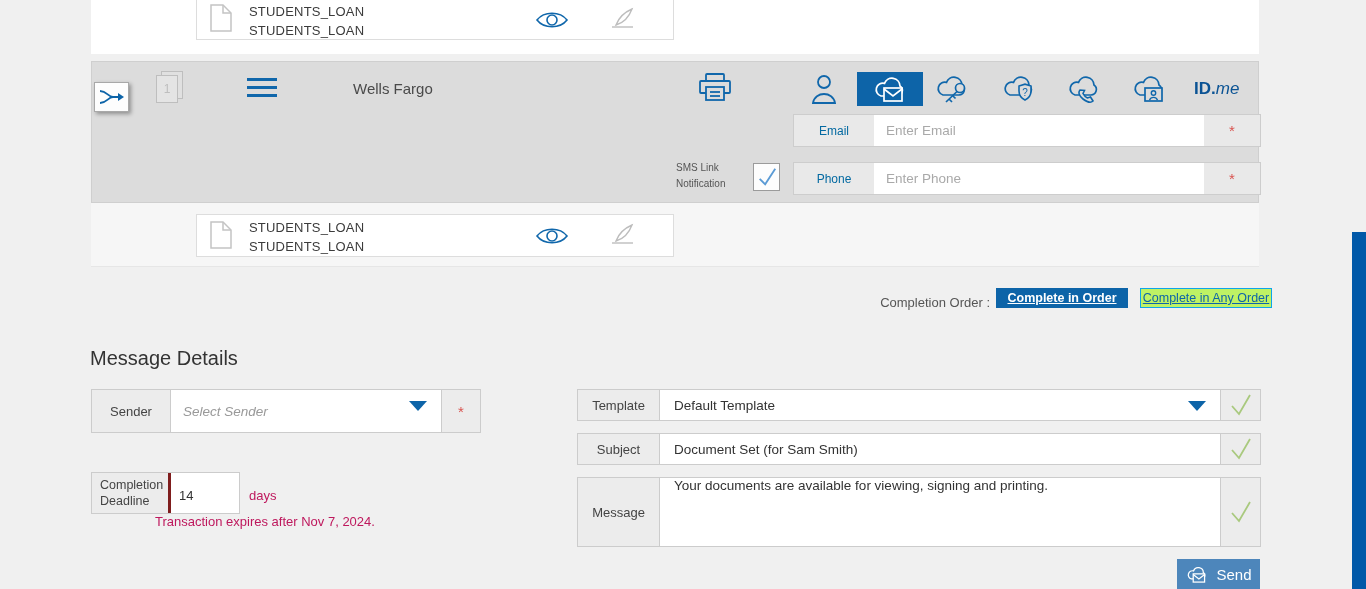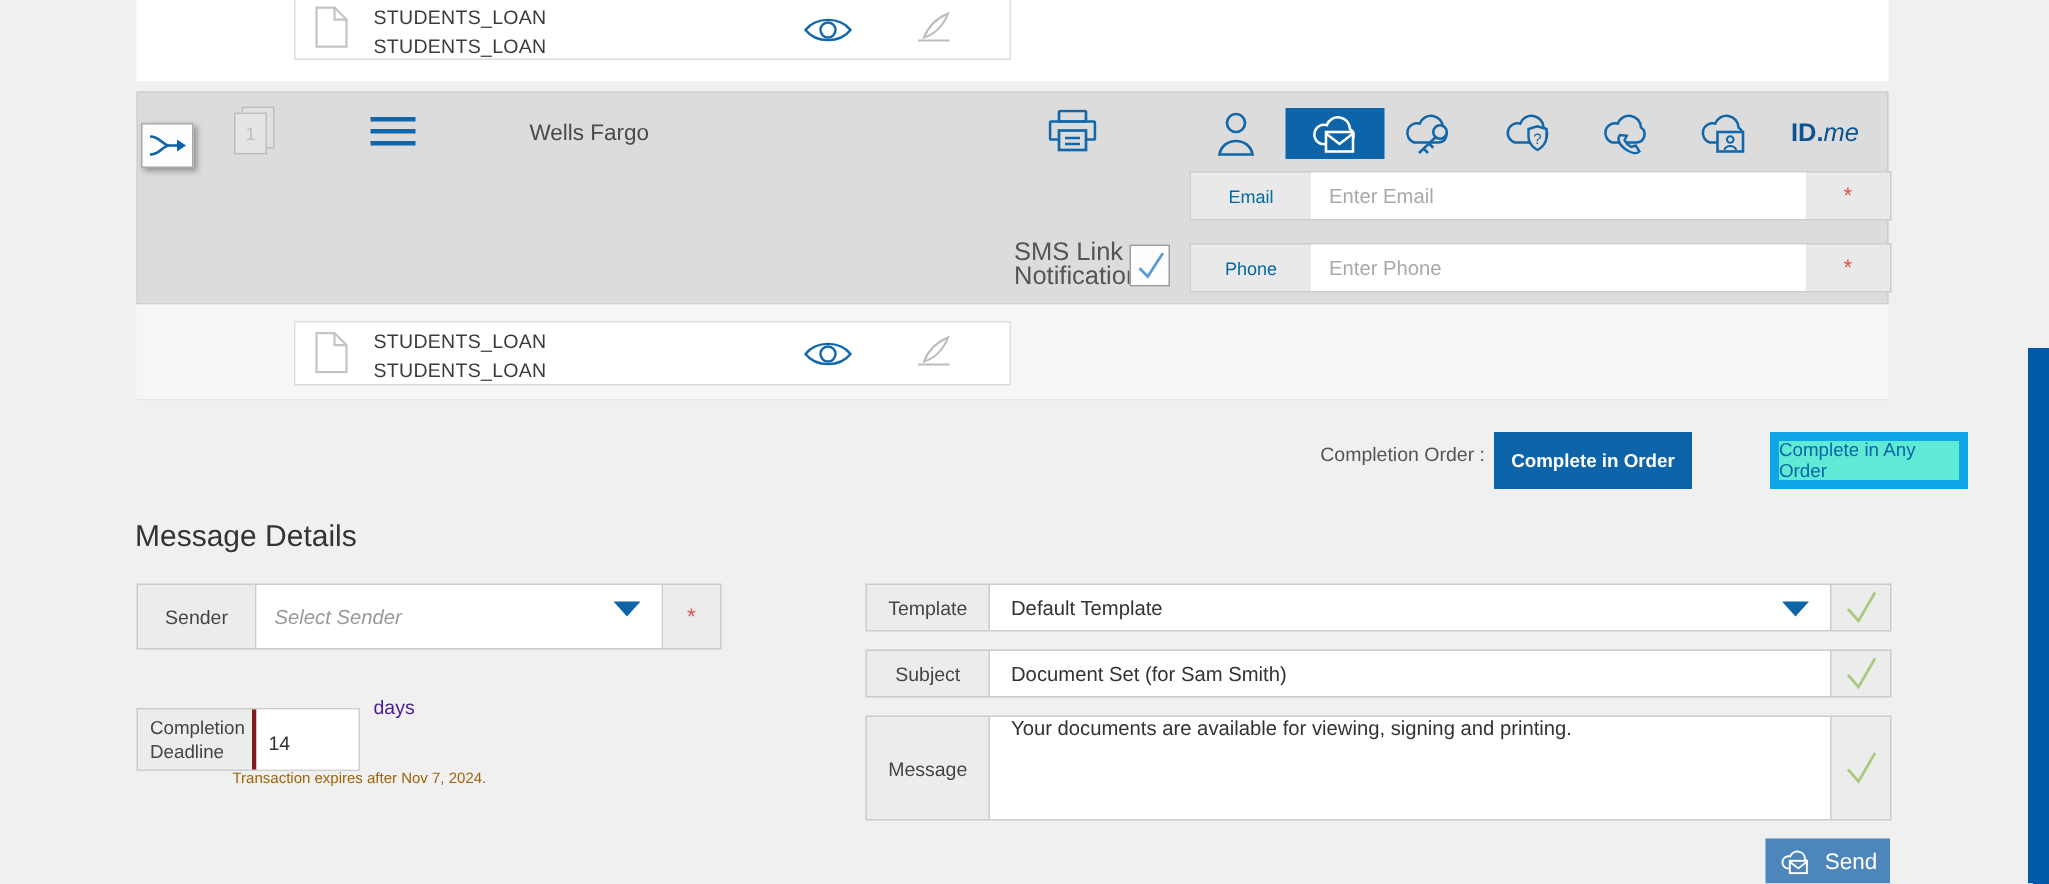--- a/index.html
+++ b/index.html
@@ -34,56 +34,56 @@
   .idme .i { font-style:italic; }
 
   .strip { position:absolute; left:701px; width:468px; height:33px; border:1px solid #cdcdcd; display:flex; background:#e9e9e9; }
   .strip.email { top:52px; }
   .strip.phone { top:100px; }
   .strip .lbl { width:80px; display:flex; align-items:center; justify-content:center; font-size:12px; color:#0369a1; }
   .strip input { width:330px; border:none; outline:none; padding:0 12px; font-size:13.5px; color:#333; font-family:"Liberation Sans",sans-serif; }
   .strip input::placeholder { color:#a9a9a9; }
   .strip .flag { flex:1; display:flex; align-items:center; justify-content:center; color:#d9534f; font-size:15px; }
 
-  .sms-label { position:absolute; left:584px; top:98px; width:74px; font-size:17px; color:#555; line-height:16px; }
+  .sms-label { position:absolute; left:584px; top:98px; width:74px; font-size:10px; color:#555; line-height:16px; }
   .sms-checkbox { position:absolute; left:661px; top:101px; width:27px; height:28px; background:#fdfdfd; border:1px solid #9b9b9b; display:flex; align-items:center; justify-content:center; cursor:pointer; }
 
   
   .row-light { position:absolute; left:91px; top:203px; width:1168px; height:64px; background:#f6f6f6; border-bottom:1px solid #e6e6e6; }
   .doc-box.bottom { left:105px; top:11px; width:478px; height:43px; }
   .doc-box.bottom .doc-lines { left:52px; top:3px; }
   .doc-box.bottom .file-icon { position:absolute; left:13px; top:6px; }
   .doc-box.bottom .eye-icon { position:absolute; left:338px; top:11px; }
   .doc-box.bottom .quill-icon { position:absolute; left:412px; top:7px; }
 
   
   .co-label { position:absolute; left:874px; top:295px; width:116px; text-align:right; font-size:13px; color:#555; }
-  .co-btn { position:absolute; top:288px; width:132px; height:38px; display:flex; align-items:center; justify-content:center; font-size:12.5px; cursor:pointer; }
+  .co-btn { position:absolute; top:288px; width:132px; height:20px; display:flex; align-items:center; justify-content:center; font-size:12.5px; cursor:pointer;text-decoration:underline; }
   .co-btn.sel { left:996px; background:#0d64a8; color:#fff; font-weight:bold; border:1px solid #0d64a8; }
-  .co-btn.alt { left:1180px; background:#5eead4; color:#0d64a8; border:6px solid #0ea5e9; }
+  .co-btn.alt { left:1140px; background:#bef264; color:#0d64a8; border:1px solid #0ea5e9; }
 
   
   .md-heading { position:absolute; left:90px; top:347px; font-size:20px; color:#333; }
   .form-row { position:absolute; border:1px solid #ccc; display:flex; background:#ececec; }
   .form-row .lbl { display:flex; align-items:center; justify-content:center; font-size:13px; color:#444; border-right:1px solid #ccc; }
   .form-row .val { background:#fff; position:relative; display:flex; align-items:center; }
   .form-row .flagbox { flex:1; display:flex; align-items:center; justify-content:center; border-left:1px solid #ccc; }
   .caret { width:0; height:0; border-left:9px solid transparent; border-right:9px solid transparent; border-top:10px solid #0d64a8; position:absolute; right:14px; top:11px; cursor:pointer; }
   .req { color:#d9534f; font-size:15px; }
 
   .sender-row { left:91px; top:389px; width:390px; height:44px; }
   .sender-row .lbl { width:79px; }
   .sender-row .val { width:270px;font-style:italic; }
   .sender-row .placeholder { color:#999; font-size:13.5px; padding-left:12px; }
 
   .deadline-box { position:absolute; left:91px; top:472px; width:149px; height:42px; border:1px solid #ccc; display:flex; background:#ececec; }
   .deadline-box .lbl { width:80px; font-size:12.5px; color:#444; line-height:16px; display:flex; flex-direction:column; justify-content:center; padding-left:8px; border-right:3px solid #7f1d1d; }
   .deadline-box input { width:68px; border:none; outline:none; padding:4px 8px 0; font-size:13px; color:#333; font-family:"Liberation Sans",sans-serif; vertical-align:top; }
-  .deadline-days { position:absolute; left:249px; top:464px; font-size:13px; color:#4c1d95; }
-  .deadline-note { position:absolute; left:155px; top:514px; font-size:10px; color:#a16207; }
+  .deadline-days { position:absolute; left:249px; top:488px; font-size:13px; color:#be185d; }
+  .deadline-note { position:absolute; left:155px; top:514px; font-size:13px; color:#be185d; }
 
   .template-row { left:577px; top:389px; width:684px; height:32px; }
   .subject-row  { left:577px; top:433px; width:684px; height:32px; }
   .message-row  { left:577px; top:477px; width:684px; height:70px; }
   .template-row .lbl, .subject-row .lbl, .message-row .lbl { width:82px; }
   .template-row .val, .subject-row .val, .message-row .val { width:560px; }
   .valtext { font-size:13.5px; color:#333; padding-left:14px; }
   .subject-row input { width:100%; border:none; outline:none; padding:0 14px; font-size:13.5px; color:#333; font-family:"Liberation Sans",sans-serif; }
   .message-row textarea { width:100%; height:100%; border:none; outline:none; resize:none; padding:0 14px; font-size:13.5px; color:#333; font-family:"Liberation Sans",sans-serif; }
 

